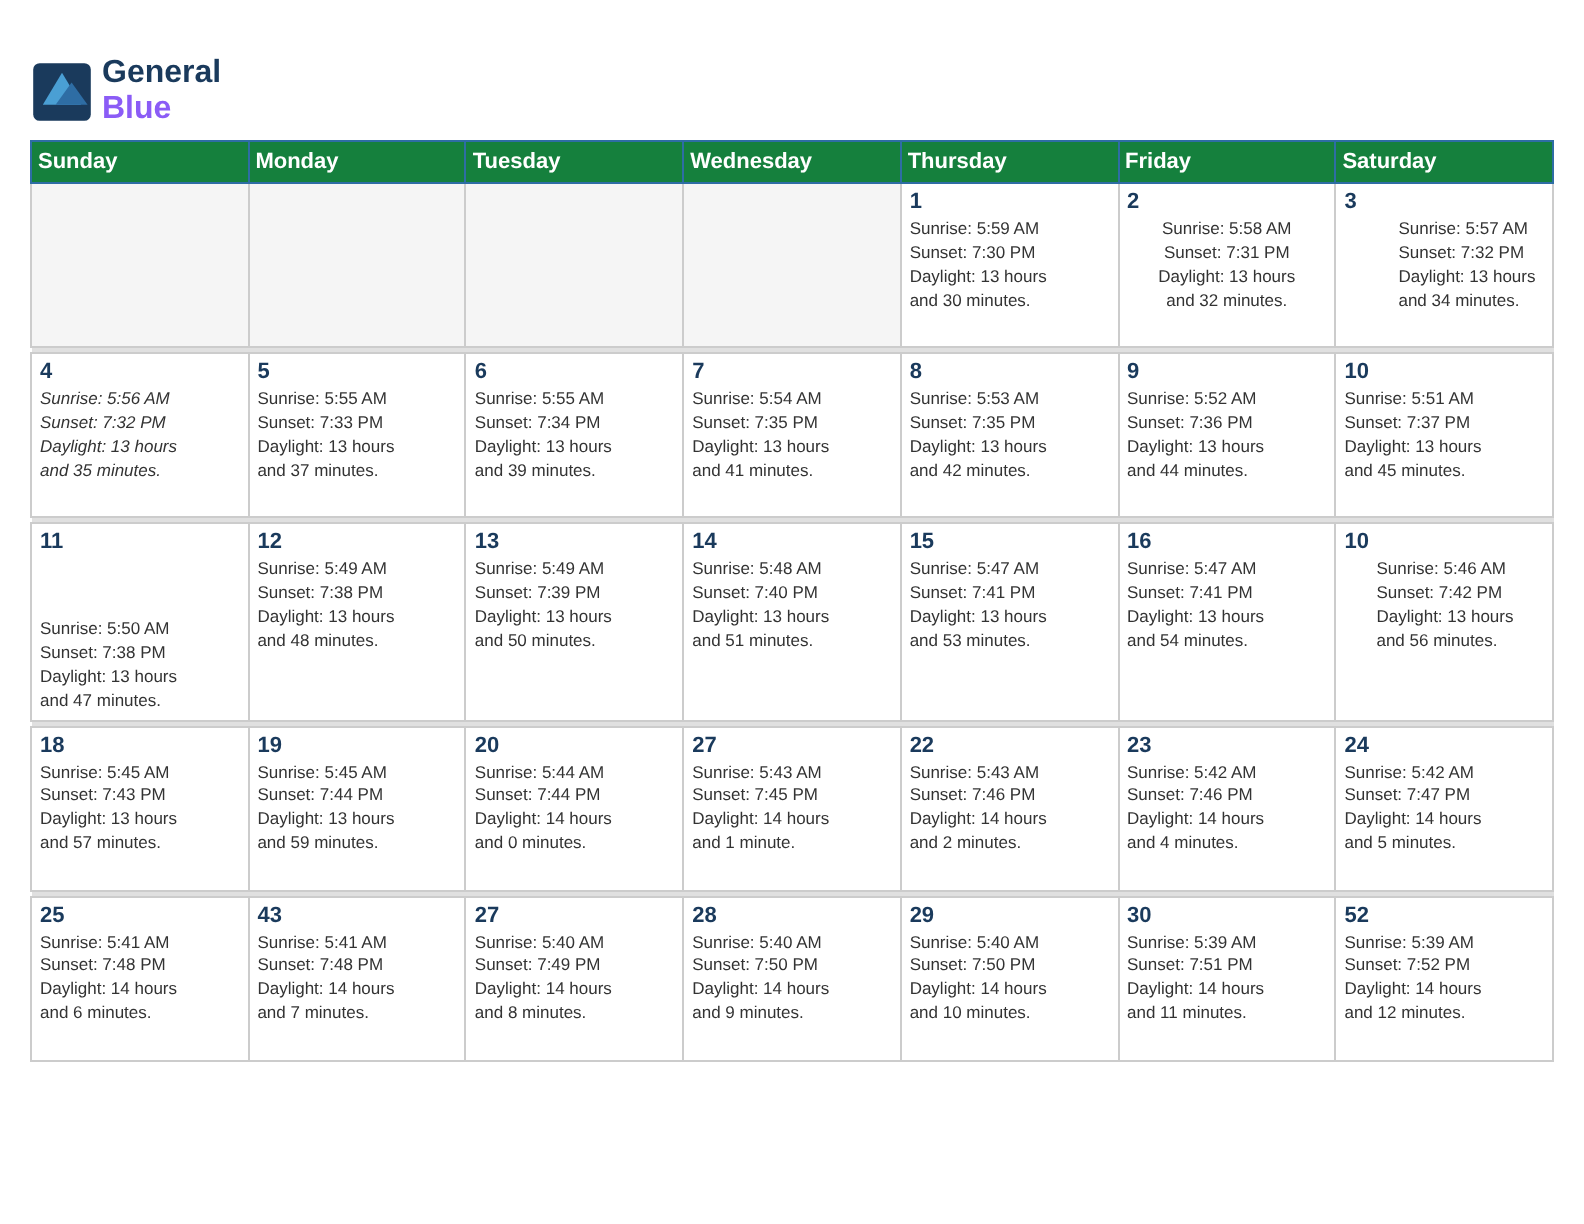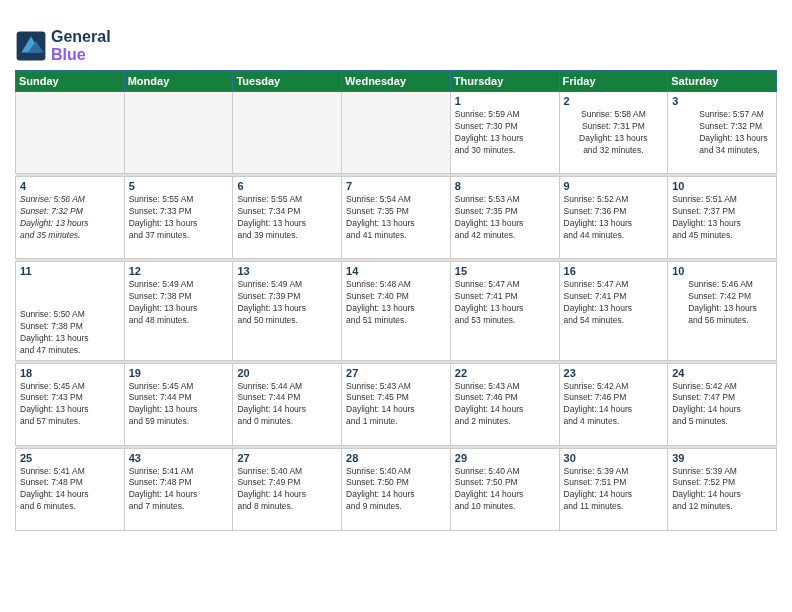--- a/index.html
+++ b/index.html
@@ -346,21 +346,21 @@
 and 10 minutes.</div>
           </td>
           <td>
             <span class="day-num">30</span>
             <div class="day-info" style="white-space: pre-line;">Sunrise: 5:39 AM
 Sunset: 7:51 PM
 Daylight: 14 hours
 and 11 minutes.</div>
           </td>
           <td>
-            <span class="day-num">39</span>
+            <span class="day-num">52</span>
             <div class="day-info" style="white-space: pre-line;">Sunrise: 5:39 AM
 Sunset: 7:52 PM
 Daylight: 14 hours
 and 12 minutes.</div>
           </td>
         </tr>
       </tbody>
   </table>
 </div>
 

